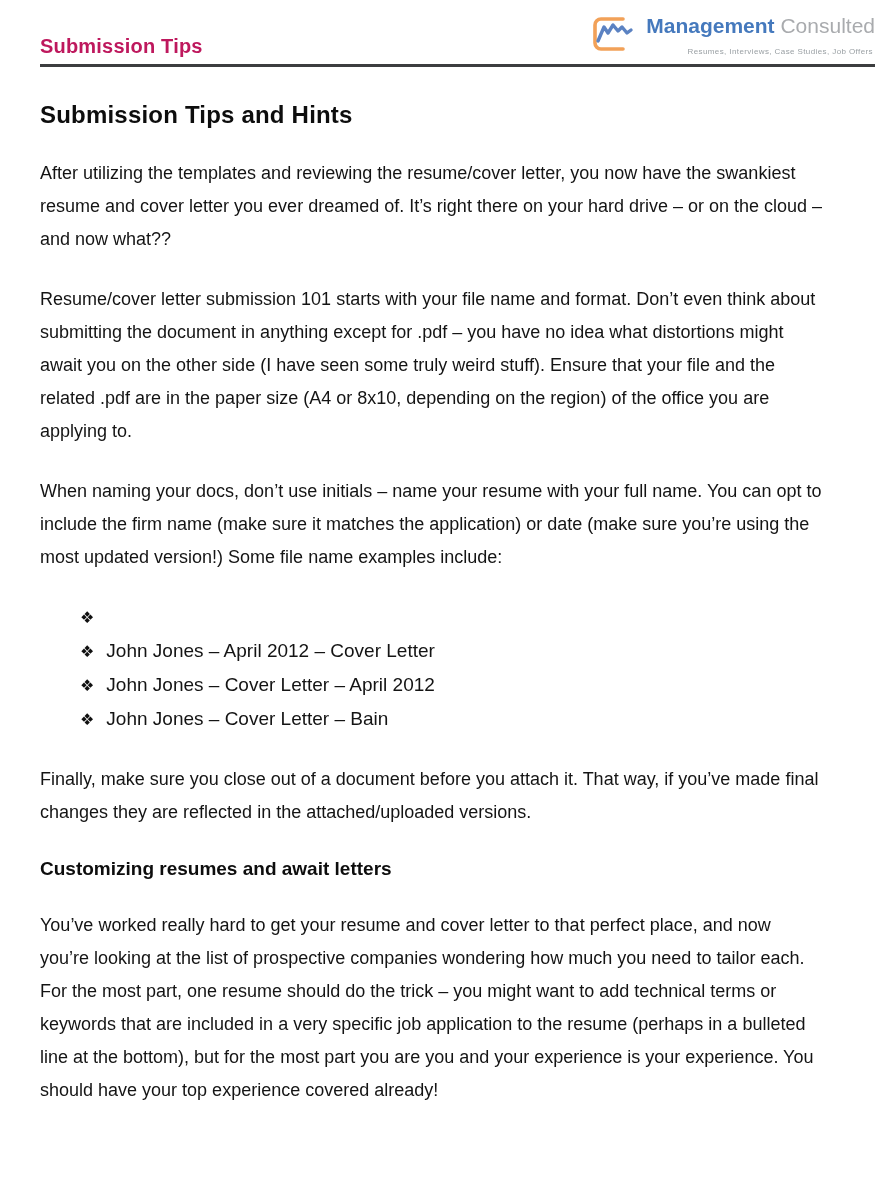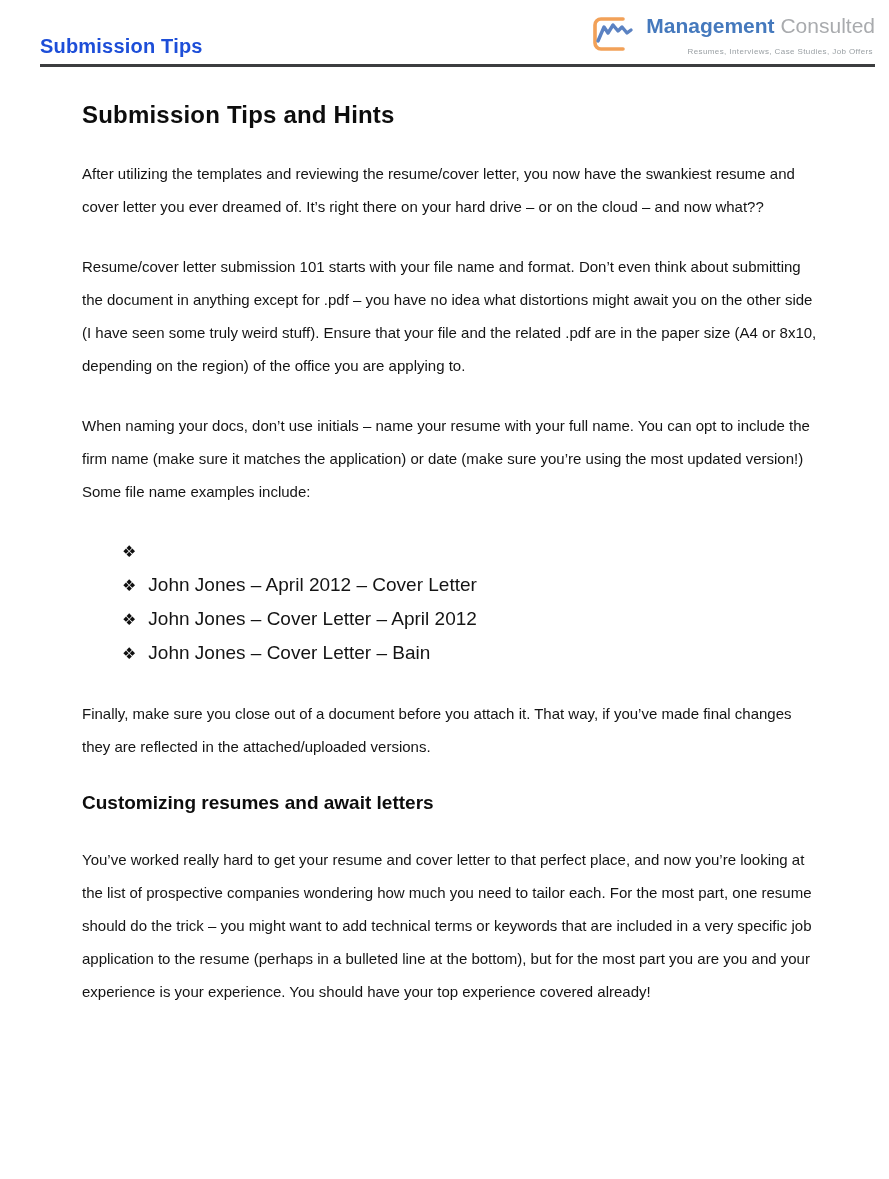--- a/index.html
+++ b/index.html
@@ -25,21 +25,21 @@
   .header {
     display: flex;
     justify-content: space-between;
     align-items: flex-end;
     border-bottom: 3px solid #3c3d3f;
     padding-bottom: 4px;
   }
   .doc-title {
     font-size: 20px;
     font-weight: bold;
-    color: #1d4ed8;
+    color: #be185d;
     letter-spacing: 0.2px;
     padding-bottom: 2px;
   }
   .logo {
     display: flex;
     align-items: flex-start;
     gap: 12px;
     padding-bottom: 2px;
   }
   .logo-icon { flex: 0 0 auto; }
@@ -57,31 +57,30 @@
     letter-spacing: 0.4px;
     text-align: right;
     padding-right: 2px;
     margin-top: 9px;
     white-space: nowrap;
   }
 
   
   .content {
     padding-right: 52px; 
-    margin-left: 42px;
   }
   .main-title {
     font-size: 24px;
     font-weight: bold;
     color: #0d0d0d;
     margin: 34px 0 28px 0;
     letter-spacing: 0.2px;
   }
   .para {
-    font-size: 15px;
+    font-size: 18px;
     line-height: 33px;
     margin: 0 0 27px 0;
   }
   .sub-heading {
     font-size: 19px;
     font-weight: bold;
     line-height: 26px;
     margin: 0 0 27px 0;
     color: #0d0d0d;
   }

